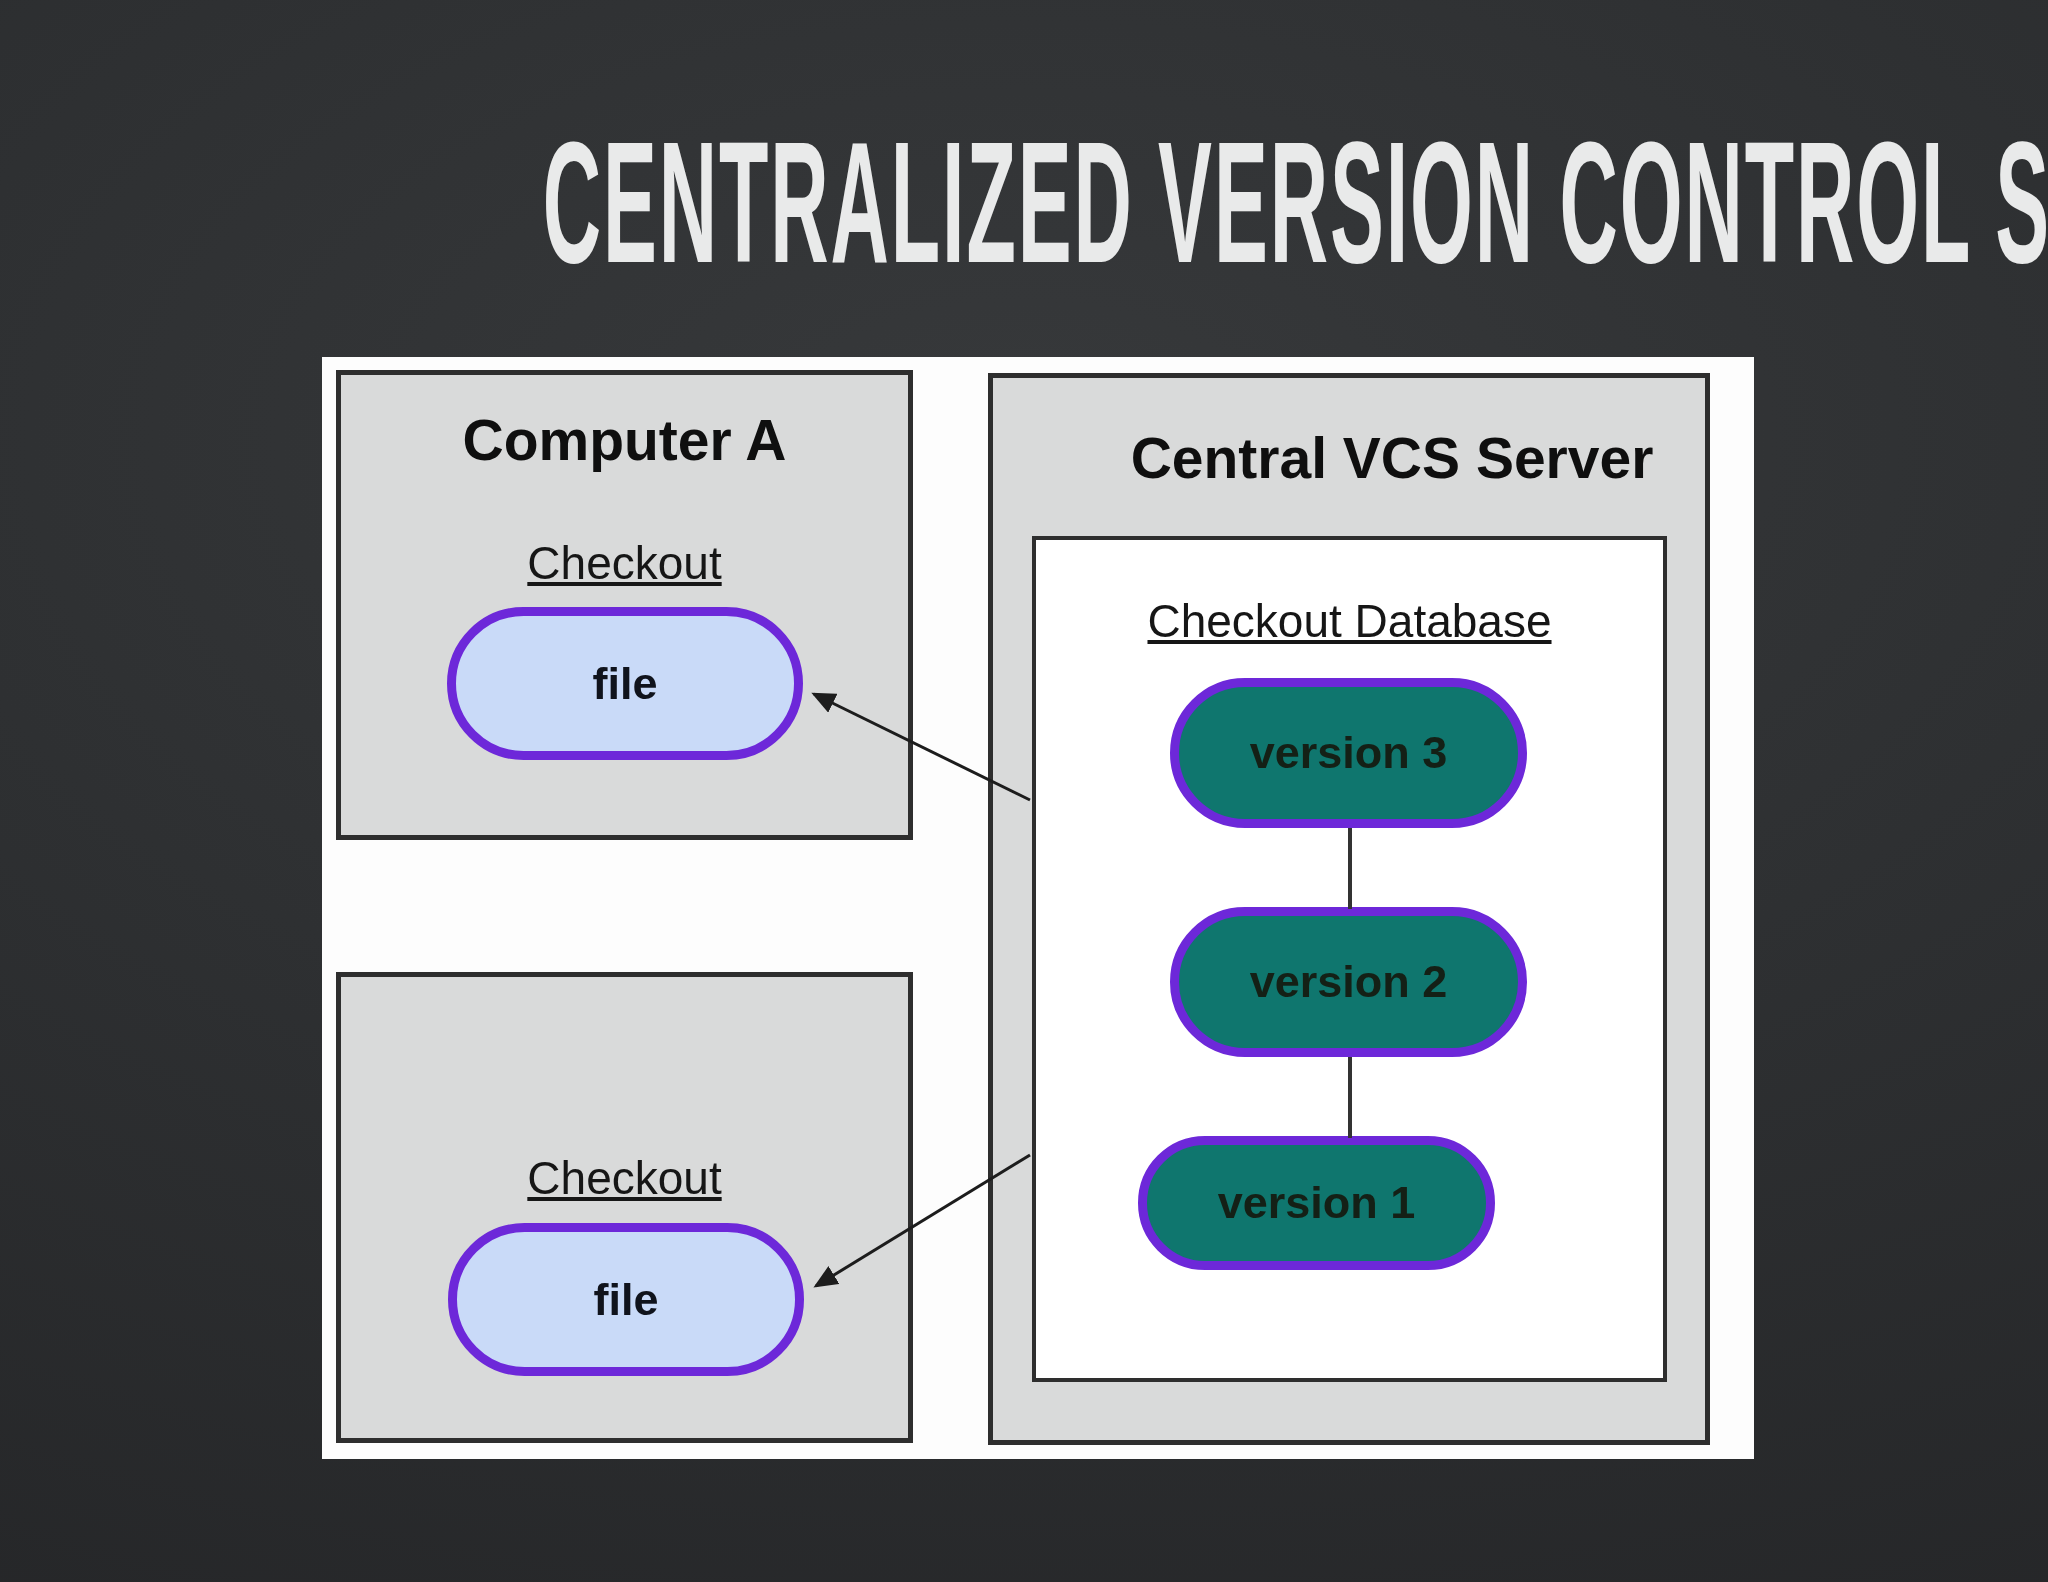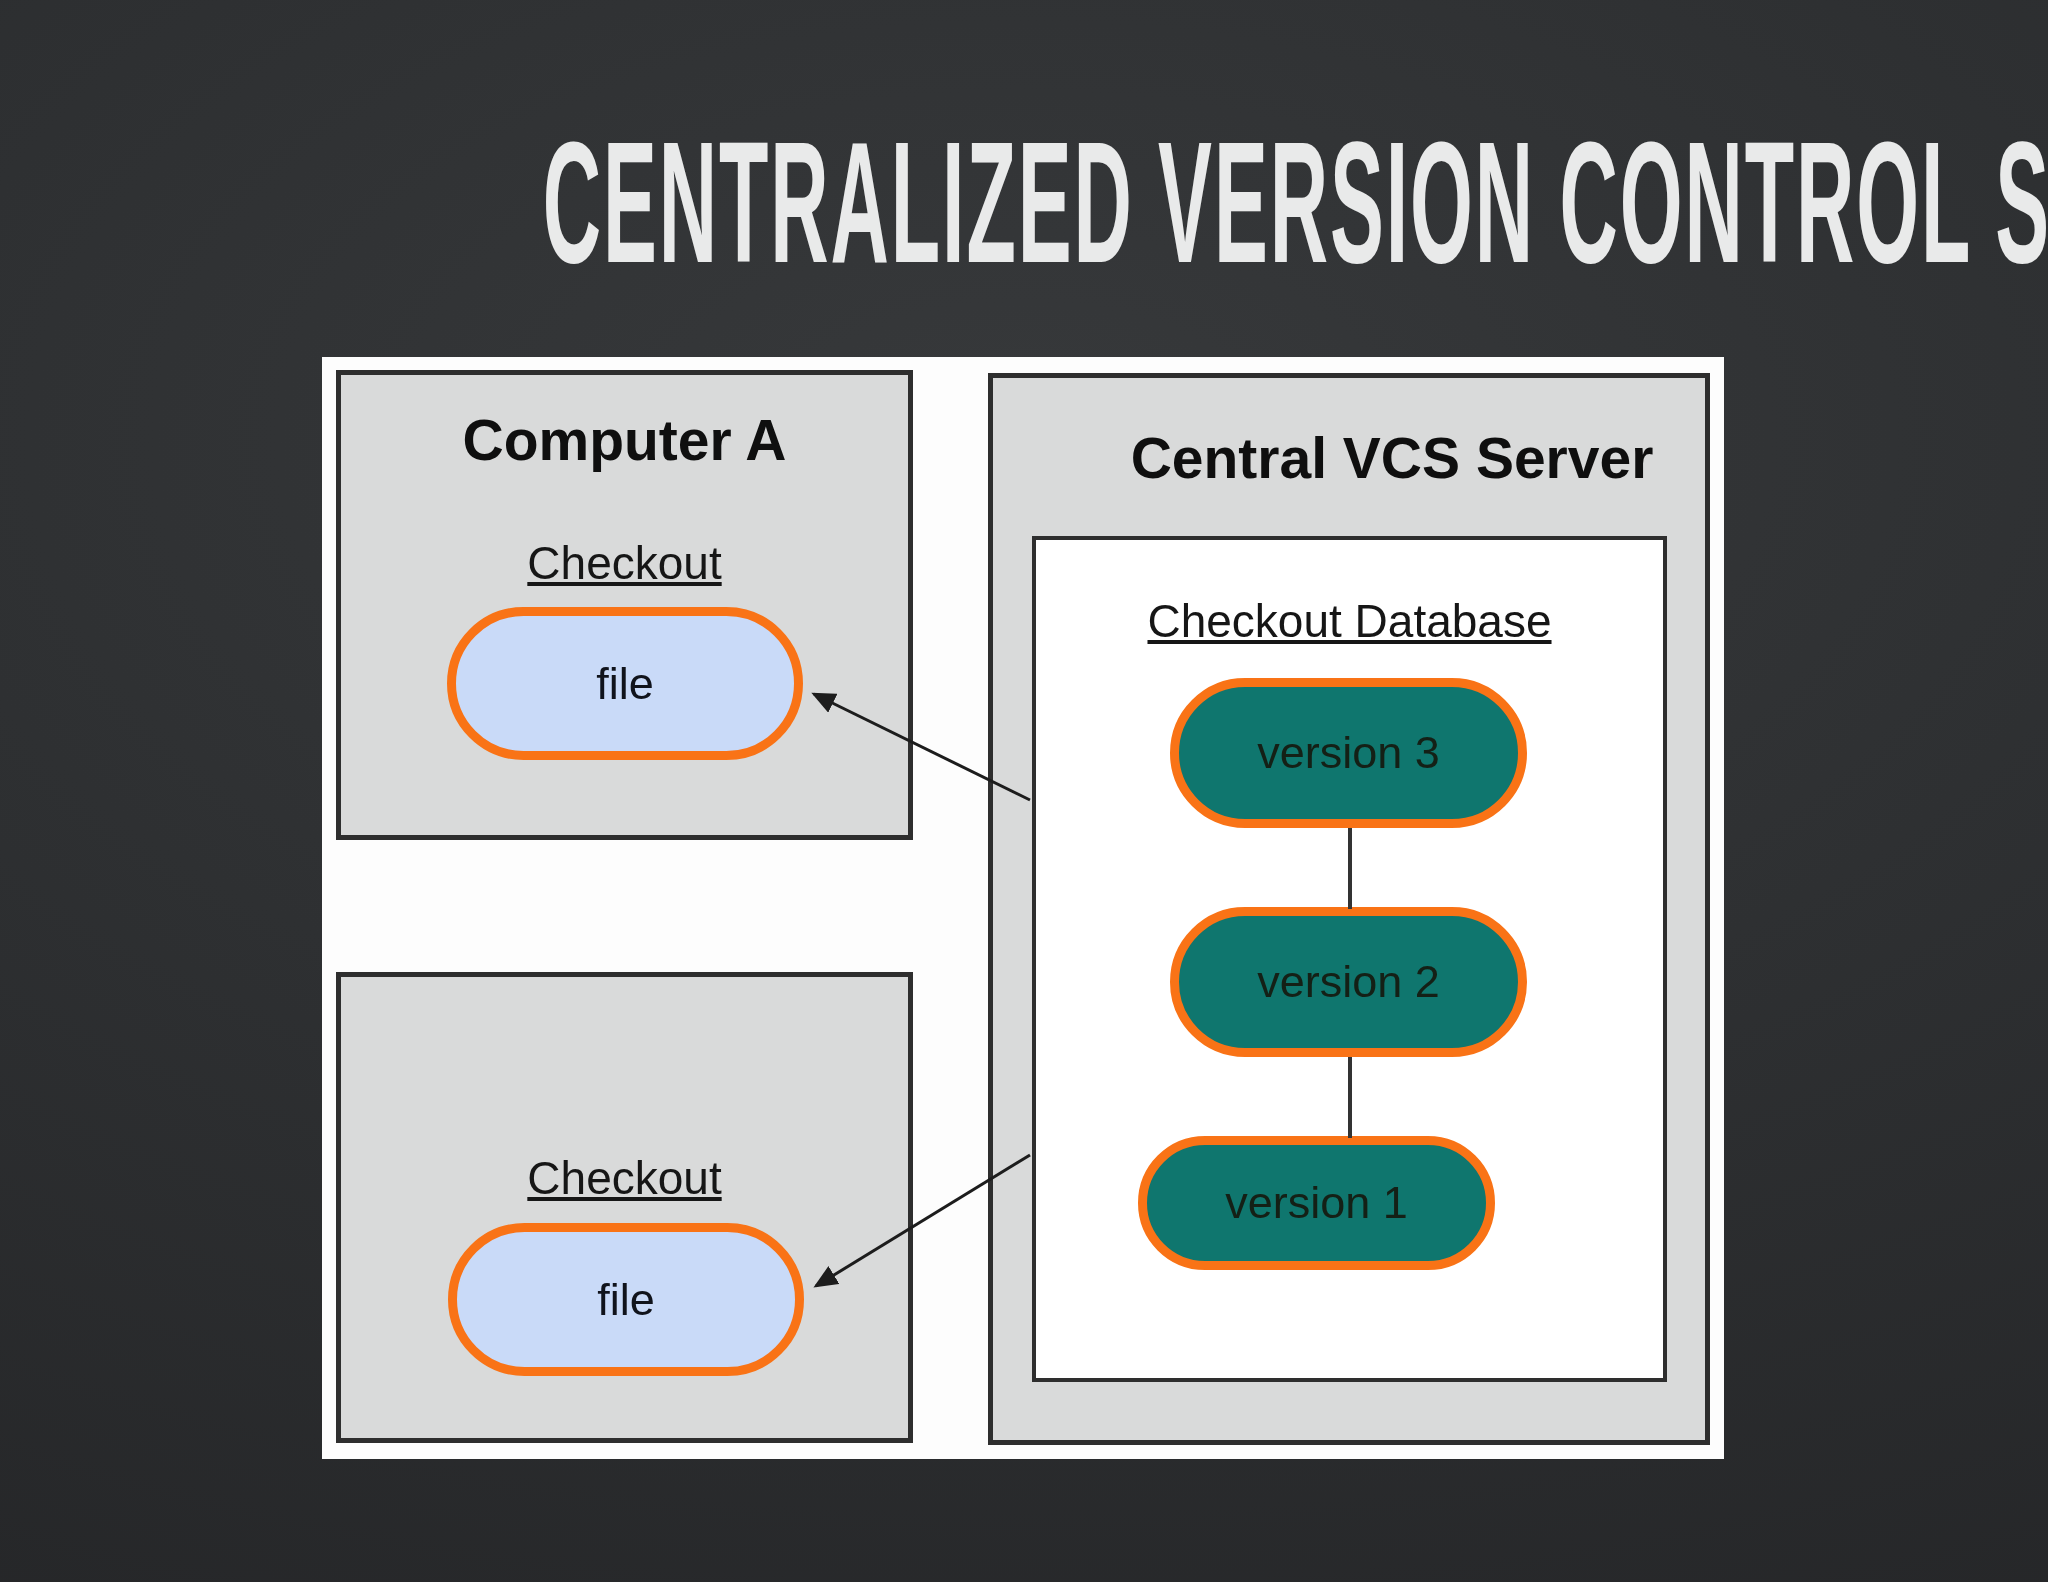--- a/index.html
+++ b/index.html
@@ -11,20 +11,21 @@
   .slide-title{
     position:absolute;top:116px;left:0;right:0;
     text-align:center;white-space:nowrap;
     font-size:172px;line-height:172px;font-weight:bold;
     color:#e9eaea;letter-spacing:4px;
     transform:scaleX(0.47);transform-origin:50% 50%;
   }
   .panel{
     position:absolute;left:322px;top:357px;width:1402px;height:1102px;
     background:#fdfdfd;
+    padding-left:30px;
   }
   .gbox{
     position:absolute;box-sizing:border-box;
     background:#d9dada;border:5px solid #2e2e2e;
   }
   .box-computer-a{left:14px;top:13px;width:577px;height:470px;}
   .box-computer-b{left:14px;top:615px;width:577px;height:471px;}
   .box-server{left:666px;top:16px;width:722px;height:1072px;}
   .dbbox{
     position:absolute;box-sizing:border-box;
@@ -41,22 +42,22 @@
   .sub-label{
     position:absolute;text-align:center;
     font-size:46px;line-height:52px;color:#161616;text-decoration:underline;
   }
   .l-checkout-a{left:14px;width:577px;top:180px;}
   .l-checkout-b{left:14px;width:577px;top:795px;}
   .l-version-db{left:710px;width:635px;top:238px;}
   .pill{
     position:absolute;box-sizing:border-box;
     display:flex;align-items:center;justify-content:center;
-    border:9px solid #f97316;border-radius:78px;
-    font-size:45px;color:#142016;
+    border:9px solid #6d28d9;border-radius:78px;
+    font-size:45px;color:#142016;font-weight:bold;
   }
   .pill-blue{background:#c9daf8;color:#10131c;}
   .pill-green{background:#0f766e;}
   .pill-file-a{left:125px;top:250px;width:356px;height:153px;}
   .pill-file-b{left:126px;top:866px;width:356px;height:153px;}
   .pill-v3{left:848px;top:321px;width:357px;height:150px;}
   .pill-v2{left:848px;top:550px;width:357px;height:150px;}
   .pill-v1{left:816px;top:779px;width:357px;height:134px;}
   svg.overlay{position:absolute;left:0;top:0;pointer-events:none;}
 </style>

